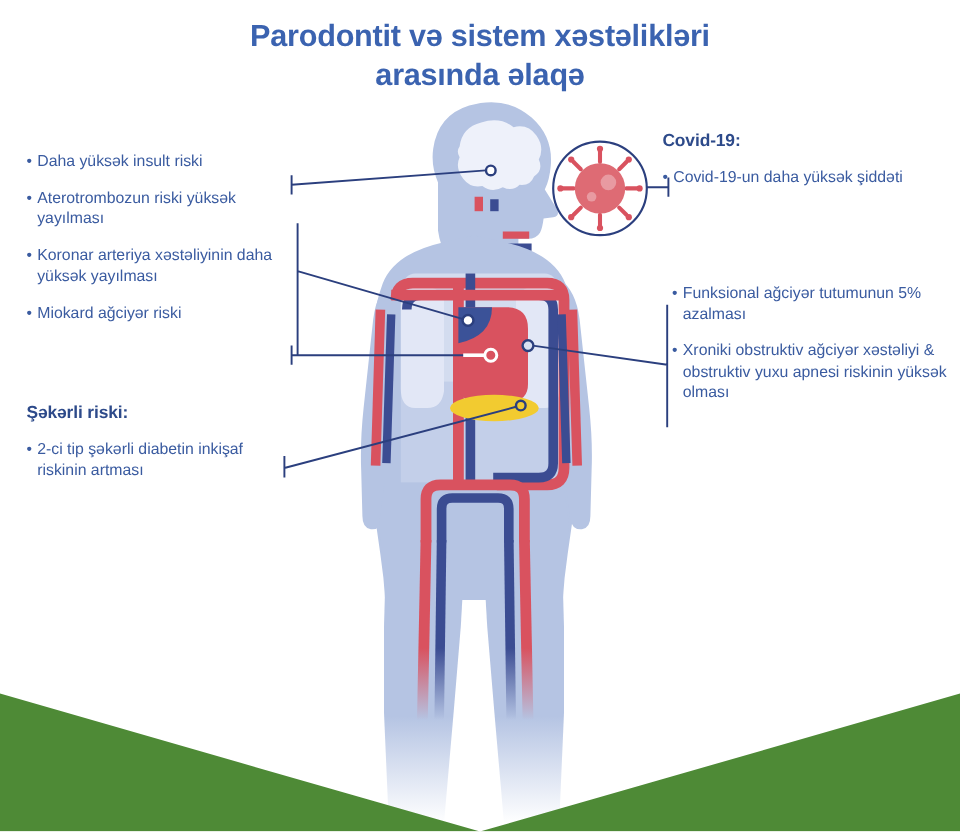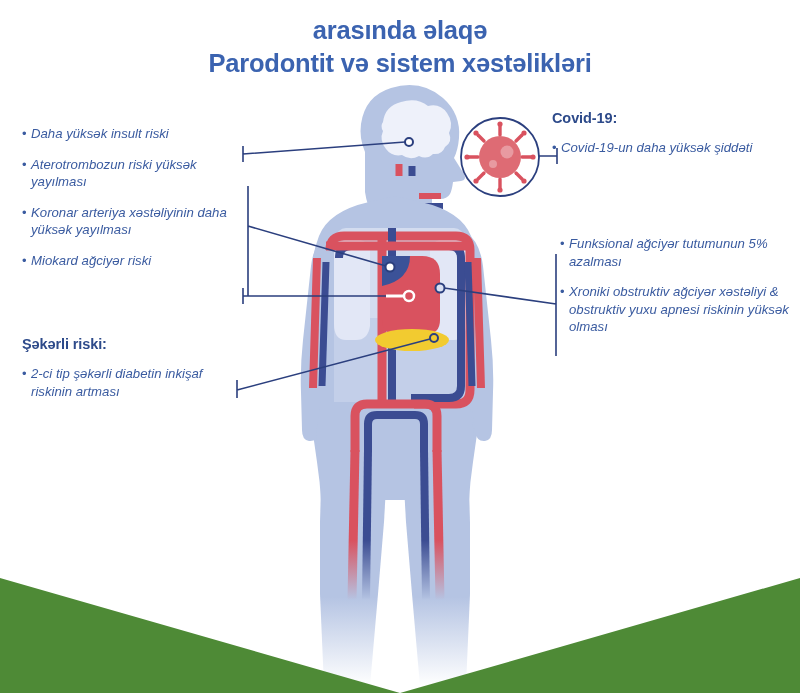--- a/index.html
+++ b/index.html
@@ -54,21 +54,20 @@
   }
   .bullet-dot {
     flex: 0 0 auto;
     width: 9px;
     color: #3a5ba0;
     font-size: 13px;
     line-height: 17.5px;
   }
   .bullet-text {
     flex: 1 1 auto;
-    font-style: italic;
   }
   #left-cardio { left: 22px; top: 112px; width: 215px; }
   #left-diabetes { left: 22px; top: 336px; width: 215px; }
   #right-covid { left: 552px; top: 110px; width: 238px; }
   #right-resp { left: 560px; top: 222px; width: 240px; }
   .svg-layer {
     position: absolute;
     left: 0;
     top: 0;
   }
@@ -266,22 +265,22 @@
     <circle cx="500" cy="157" r="21" fill="#de6b74"></circle>
     <circle cx="507" cy="152" r="6.5" fill="#e89aa1"></circle>
     <circle cx="493" cy="164" r="4" fill="#e89aa1"></circle>
   </svg>
 
   <svg class="svg-layer" width="800" height="693" viewBox="0 0 800 693">
     <path d="M0 578 L400 693 L800 578 L800 693 L0 693 Z" fill="#4e8a36"></path>
   </svg>
 
   <div class="title-block">
+    <div class="title-line">Parodontit və sistem xəstəlikləri</div>
     <div class="title-line">arasında əlaqə</div>
-    <div class="title-line">Parodontit və sistem xəstəlikləri</div>
   </div>
 
   <div class="panel" id="left-cardio">
     <div class="bullet-row">
       <span class="bullet-dot">•</span>
       <span class="bullet-text">Daha yüksək insult riski</span>
     </div>
     <div class="bullet-row">
       <span class="bullet-dot">•</span>
       <span class="bullet-text">Aterotrombozun riski yüksək yayılması</span>

